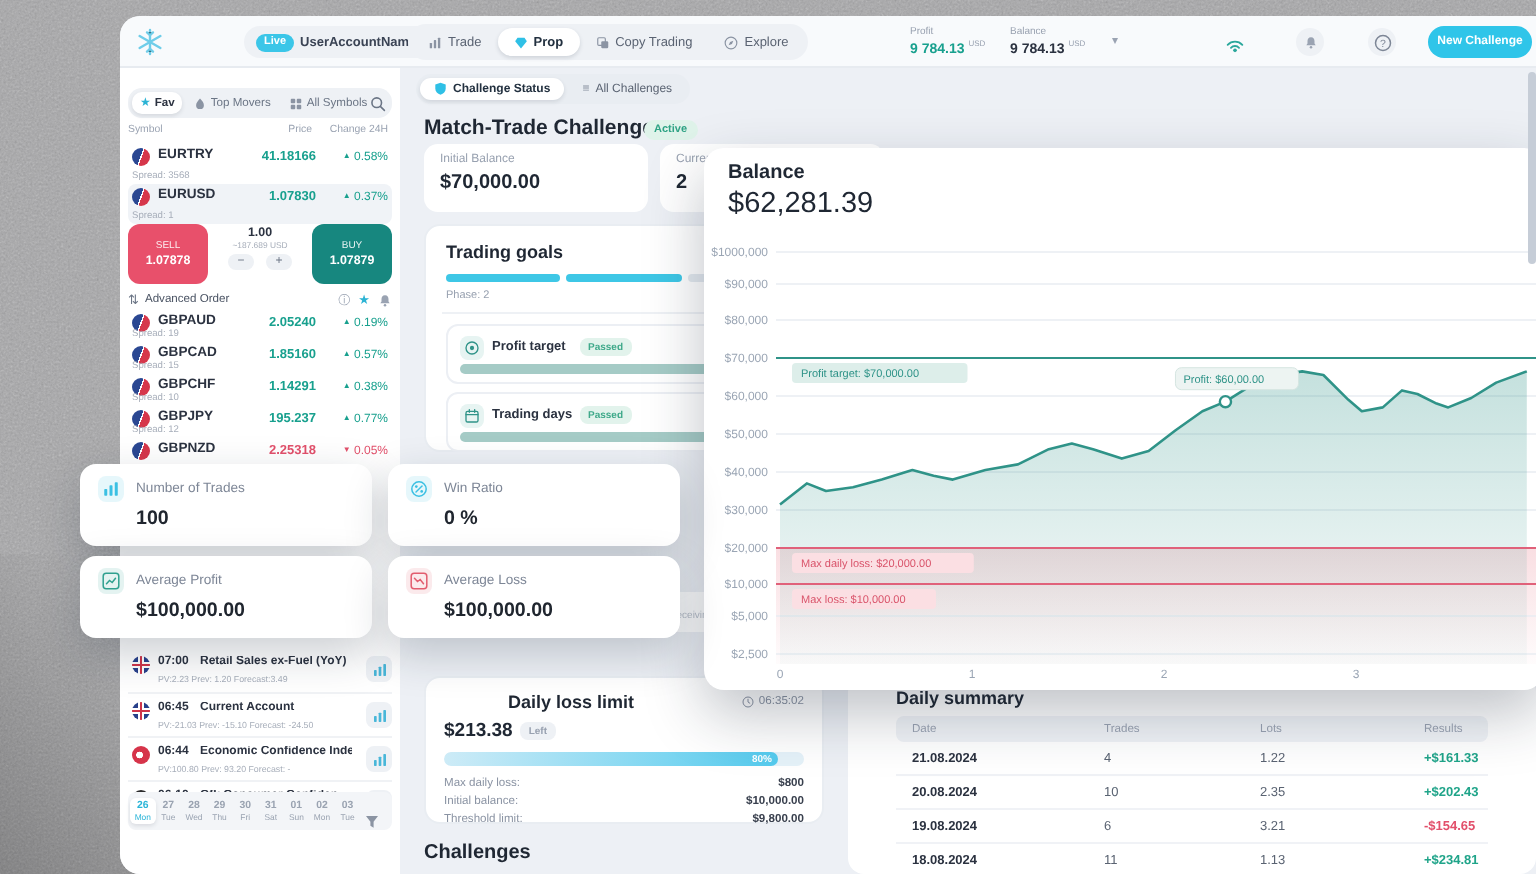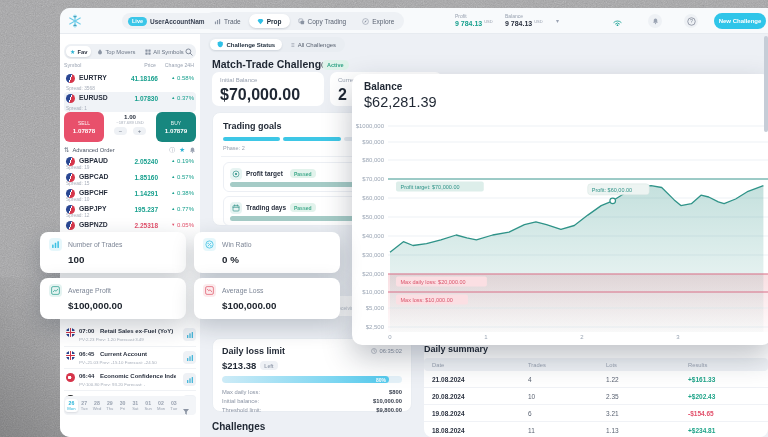--- a/index.html
+++ b/index.html
@@ -119,21 +119,21 @@
     background:#e9edf2; border-radius:8px; padding:2px; }
   .mtab { display:flex; align-items:center; gap:3px; font-size:6px; color:#5a6372; padding:0 7px; height:11px; border-radius:6px; }
   .mtab.active { background:#fff; font-weight:bold; color:#22303f; box-shadow:0 1px 2px rgba(30,40,60,.12); }
   .mtab-ic { width:6.5px; height:6.5px; color:#2fc0e6; }
   .listic { font-size:6px; color:#8b94a3; }
   .mtitle { position:absolute; left:8px; top:24px; font-size:10.5px; font-weight:bold; color:#1f2733; }
   .badge-active { position:absolute; left:118px; top:26px; background:#dff3ea; color:#2fa385; font-size:5.5px;
     font-weight:bold; padding:2px 5px; border-radius:5px; }
   .icard { position:absolute; top:38px; height:34px; width:112px; background:#fff; border-radius:7px; padding:5px 8px; }
   .icard .lab { font-size:6px; color:#98a1b0; }
-  .icard .val { font-size:16px; font-weight:bold; color:#1f2733; margin-top:3px; }
+  .icard .val { font-size:10px; font-weight:bold; color:#1f2733; margin-top:3px; }
   .icard1 { left:8px; } .icard2 { left:126px; }
   .goals { position:absolute; left:8px; top:78px; width:200px; height:114px; background:#fff; border:1px solid #e9edf2;
     border-radius:8px; padding:8px 10px; }
   .goals h3 { font-size:9px; color:#1f2733; }
   .segs { display:flex; gap:3px; margin-top:6px; }
   .seg { flex:1; height:4px; border-radius:2px; background:#e3e9ef; }
   .seg.on { background:#3ec7e6; }
   .phase { font-size:5.5px; color:#98a1b0; margin-top:4px; }
   .gdivider { height:1px; background:#eef1f5; margin:5px -2px; }
   .goal { position:relative; height:30px; border:1px solid #eceff4; border-radius:6px; margin-top:4px; padding:4px 6px; }
@@ -143,37 +143,37 @@
   .glabel { position:absolute; left:22px; top:7px; font-size:6.5px; font-weight:bold; color:#2b3240; }
   .gbadge { position:absolute; left:66px; top:6px; background:#e2f3ec; color:#3fa98a; font-size:5px; font-weight:bold;
     padding:1.5px 4px; border-radius:4px; }
   .gbar { position:absolute; left:6px; bottom:4px; right:6px; height:5px; border-radius:2.5px; background:#a5cbc6; }
   .hiddencard { position:absolute; left:8px; top:262px; width:200px; height:20px; background:#fff; border-radius:0 0 8px 8px; }
   .note { position:absolute; left:0; right:0; top:9px; text-align:center; font-size:5px; color:#b8bfca;
     white-space:nowrap; overflow:hidden; }
   .dll { position:absolute; left:8px; top:304px; width:200px; height:74px; background:#fff; border:1px solid #e9edf2;
     border-radius:8px; padding:7px 9px; }
   .dll-head { display:flex; justify-content:space-between; align-items:center; }
-  .dll-head h3 { font-size:9px; color:#1f2733; }
+  .dll-head h3 { font-size:9px; color:#1f2733;margin-left:32px; }
   .dll-timer { display:flex; align-items:center; gap:2px; font-size:5.8px; color:#8a93a3; }
   .clock-ic { width:6px; height:6px; color:#8a93a3; }
   .dll-left { margin-top:4px; display:flex; align-items:center; gap:4px; }
   .dll-left .v { font-size:9.5px; font-weight:bold; color:#1f2733; }
   .badge-left { background:#eef1f5; color:#98a1b0; font-size:5px; font-weight:bold; padding:1.5px 4px; border-radius:4px; }
   .dll-bar { position:relative; margin-top:5px; height:7px; border-radius:3.5px; background:#e5f2f9; overflow:hidden; }
   .dll-fill { position:absolute; left:0; top:0; bottom:0; width:93%; border-radius:3.5px;
     background:linear-gradient(90deg, rgba(98,205,238,.18), #54cbee); }
   .dll-pct { position:absolute; right:16px; top:1px; font-size:5px; color:#fff; font-weight:bold; }
   .dll-rows { margin-top:5px; }
   .dll-row { display:flex; justify-content:space-between; font-size:5.8px; line-height:9px; }
   .dll-row .l { color:#8a93a3; } .dll-row .r { color:#39404e; font-weight:bold; }
   .perf { position:absolute; left:8px; top:387px; font-size:10px; font-weight:bold; color:#1f2733; }
 
   
-  .summary { position:absolute; left:364px; top:330px; width:344px; height:99px; background:#fff; border-radius:8px; padding:6px 0; }
+  .summary { position:absolute; left:364px; top:330px; width:344px; height:99px; background:#fff; border-radius:8px; padding:6px 24px; }
   .summary h3 { font-size:9px; color:#1f2733; }
   .sgrid { display:grid; grid-template-columns:96px 78px 82px 1fr; padding:0 8px; align-items:center; }
   .shead { background:#f0f3f7; border-radius:4px; height:13px; margin-top:4px; font-size:5.8px; color:#9aa3b2; }
   .srow { height:17px; border-bottom:1px solid #f0f2f6; font-size:6.5px; color:#5a6372; }
   .srow .c1 { font-weight:bold; color:#2b3240; }
   .srow .c4 { font-weight:bold; }
   .srow .c4.pos { color:#1fa489; } .srow .c4.neg { color:#e2506b; }
   .scrollthumb { position:absolute; left:704px; top:28px; width:3.5px; height:96px; background:#c6cdd7; border-radius:2px; z-index:9; }
 
   

